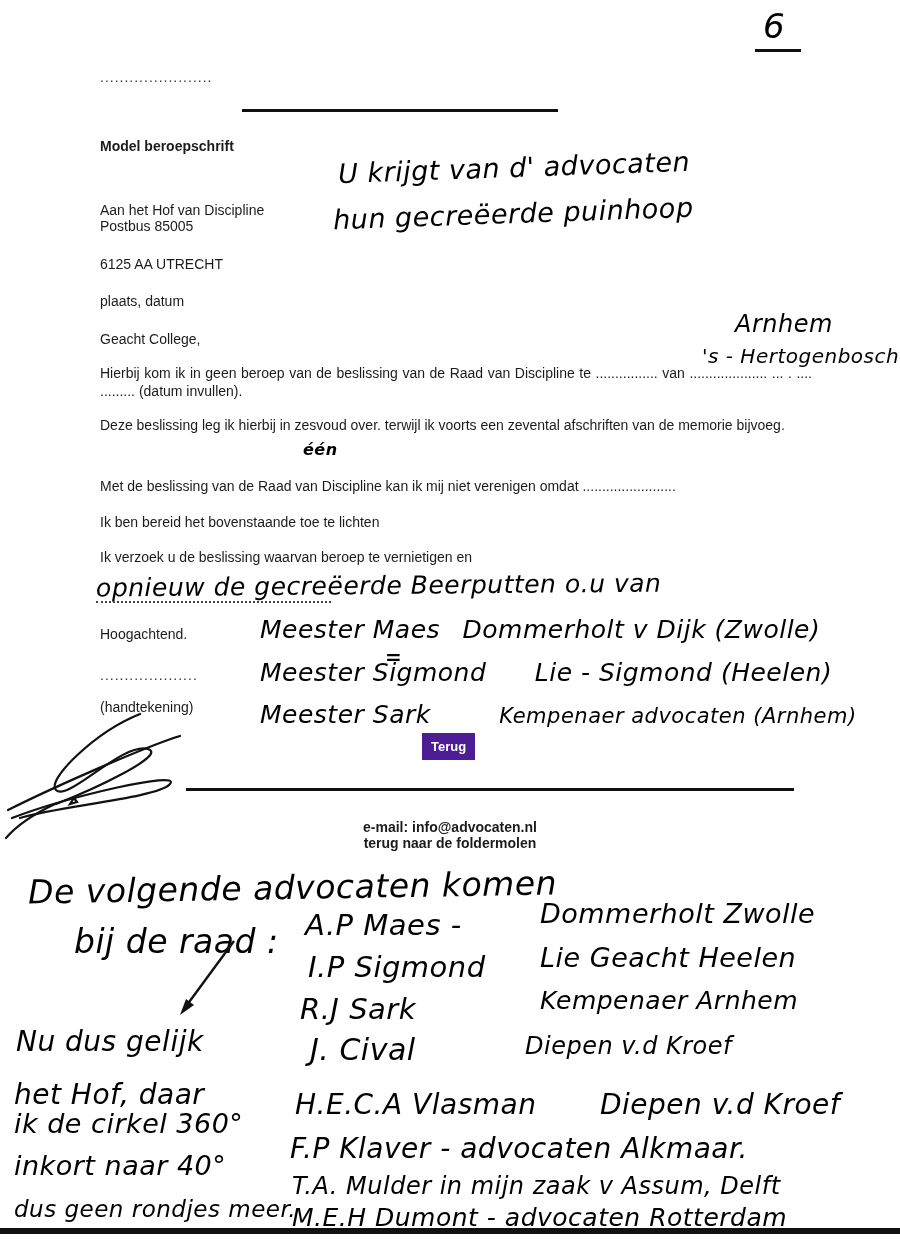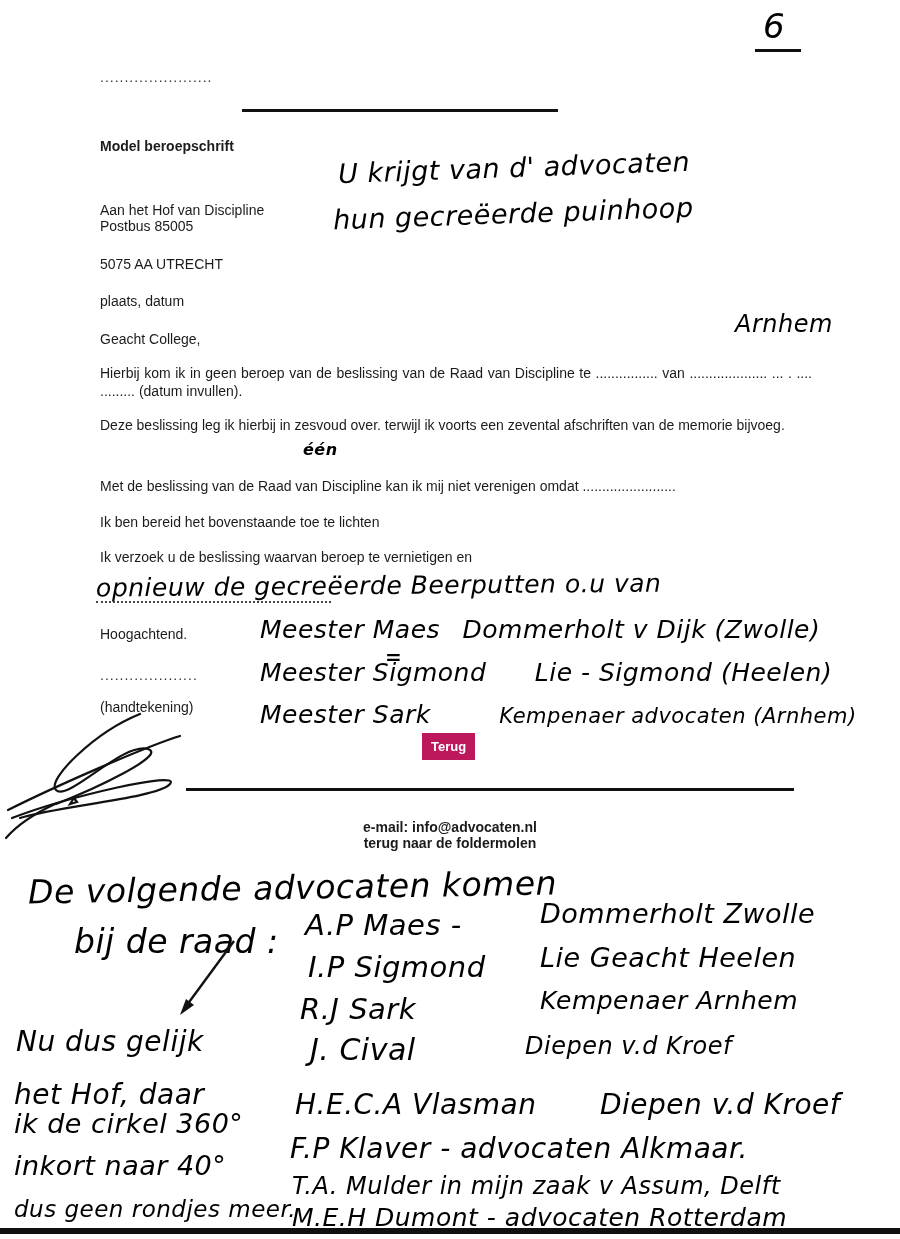--- a/index.html
+++ b/index.html
@@ -5,21 +5,21 @@
   html,body{margin:0;padding:0;background:#e8e8e8;}
   .page{position:relative;width:900px;height:1239px;background:#ffffff;overflow:hidden;
         font-family:"Liberation Sans",sans-serif;}
   .typed{position:absolute;font-size:14px;line-height:1.4;color:#1b1b1b;white-space:nowrap;}
   .para{position:absolute;font-size:14px;line-height:1.3;color:#1b1b1b;text-align:justify;white-space:normal;}
   .bold{font-weight:bold;}
   .hw{position:absolute;font-family:"DejaVu Sans",sans-serif;font-style:italic;
       color:#000;white-space:nowrap;letter-spacing:0.5px;}
   .rule{position:absolute;background:#111;}
   .dotrule{position:absolute;border-bottom:2px dotted #444;}
-  .btn{position:absolute;background:#be185d;color:#fff;font-family:"Liberation Sans",sans-serif;
+  .btn{position:absolute;background:#4c1d95;color:#fff;font-family:"Liberation Sans",sans-serif;
        font-size:13px;font-weight:bold;border:none;display:flex;align-items:center;
        justify-content:center;cursor:pointer;}
   .footerblock{position:absolute;left:0;width:900px;text-align:center;font-size:14px;
        font-weight:bold;color:#1b1b1b;}
   svg{position:absolute;overflow:visible;}
 </style>
 </head>
 <body>
 
 <div class="page">
@@ -27,38 +27,39 @@
   <div class="hw" style="left:763px;top:6px;font-size:34px;">6</div>
   <div class="rule" style="left:755px;top:49px;width:46px;height:3px;"></div>
 
   <div class="typed" style="left:100px;top:68px;letter-spacing:1px;color:#333;">.......................</div>
 
   <div class="rule" style="left:242px;top:109px;width:316px;height:3px;"></div>
 
   <div class="typed bold" style="left:100px;top:137px;">Model beroepschrift</div>
   <div class="typed" style="left:100px;top:179px;margin-top:22px;">Aan het Hof van Discipline</div>
   <div class="typed" style="left:100px;top:217px;">Postbus 85005</div>
-  <div class="typed" style="left:100px;top:255px;">5075 AA UTRECHT</div>
+  <div class="typed" style="left:100px;top:255px;">6125 AA UTRECHT</div>
   <div class="typed" style="left:100px;top:292px;">plaats, datum</div>
   <div class="typed" style="left:100px;top:330px;">Geacht College,</div>
 
   <div class="para" style="left:100px;top:364px;width:712px;">Hierbij kom ik in geen beroep van de beslissing van de Raad van Discipline te ................ van .................... ... . .... ......... (datum invullen).</div>
   <div class="para" style="left:100px;top:416px;width:730px;">Deze beslissing leg ik hierbij in zesvoud over. terwijl ik voorts een zevental afschriften van de memorie bijvoeg.</div>
   <div class="typed" style="left:100px;top:477px;">Met de beslissing van de Raad van Discipline kan ik mij niet verenigen omdat ........................</div>
   <div class="typed" style="left:100px;top:513px;">Ik ben bereid het bovenstaande toe te lichten</div>
   <div class="typed" style="left:100px;top:548px;">Ik verzoek u de beslissing waarvan beroep te vernietigen en</div>
 
   <div class="typed" style="left:100px;top:625px;">Hoogachtend.</div>
   <div class="typed" style="left:100px;top:666px;letter-spacing:1px;color:#333;">....................</div>
   <div class="typed" style="left:100px;top:698px;">(handtekening)</div>
 
   <div class="hw" style="left:338px;top:152px;font-size:27px;transform:rotate(-2deg);">U krijgt van d' advocaten</div>
   <div class="hw" style="left:333px;top:198px;font-size:27px;transform:rotate(-2deg);">hun gecreëerde puinhoop</div>
 
   <div class="hw" style="left:735px;top:310px;font-size:24px;">Arnhem</div>
+  <div class="hw" style="left:702px;top:344px;font-size:20px;">'s - Hertogenbosch</div>
 
   <div class="hw" style="left:303px;top:440px;font-size:16px;font-weight:bold;">één</div>
 
   <div class="hw" style="left:96px;top:571px;font-size:25px;transform:rotate(-0.5deg);">opnieuw de gecreëerde Beerputten o.u van</div>
   <div class="dotrule" style="left:96px;top:601px;width:235px;"></div>
 
   <div class="hw" style="left:260px;top:615px;font-size:25px;">
     <span>Meester Maes</span>
     <span style="padding-left:14px;">Dommerholt v Dijk (Zwolle)</span>
   </div>

